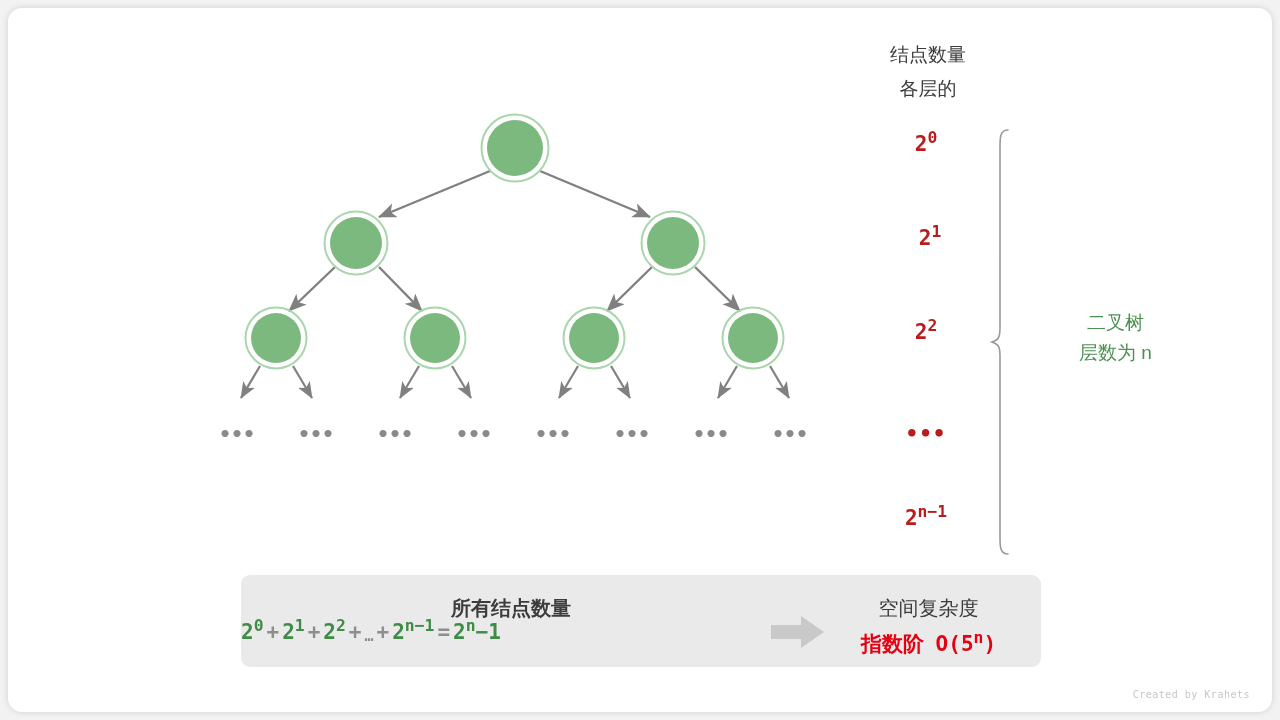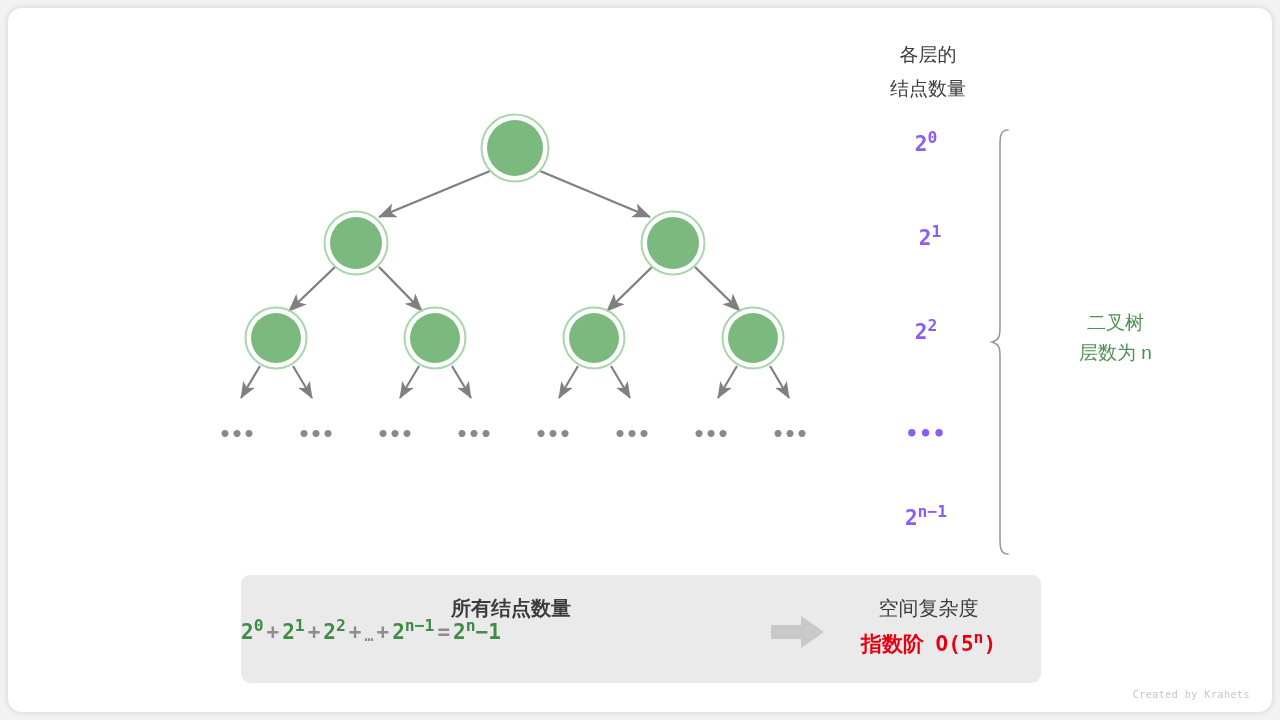--- a/index.html
+++ b/index.html
@@ -54,21 +54,21 @@
     font-size: 19px;
     line-height: 34px;
     white-space: nowrap;
   }
 
   
   .lvl-label {
     position: absolute;
     width: 160px;
     text-align: center;
-    color: #8b5cf6;
+    color: #b91c1c;
     font-family: "DejaVu Sans Mono", "Liberation Mono", monospace;
     font-weight: bold;
     font-size: 21px;
     white-space: nowrap;
   }
   .lvl-label sup {
     font-size: 0.78em;
     vertical-align: super;
     line-height: 0;
   }
@@ -101,21 +101,21 @@
     font-size: 20px;
     line-height: 20px;
   }
 
   
   #summary-box {
     position: absolute;
     left: 233px;
     top: 567px;
     width: 800px;
-    height: 108px;
+    height: 92px;
     background: #eaeaea;
     border-radius: 9px;
   }
   #sum-left {
     position: absolute;
     left: 0px;
     top: 0px;
     width: 540px;
     height: 110px;
   }
@@ -280,22 +280,22 @@
         <path d="M1000,122
                  C992,122 992,130 992,138
                  L992,320
                  C992,330 990,332 984,334
                  C990,336 992,338 992,348
                  L992,530
                  C992,538 992,546 1000,546" fill="none" stroke="#9a9a9a" stroke-width="1.6" stroke-linecap="round"></path>
       </svg>
 
       <div class="col-header">
+        <div>结点数量</div>
         <div>各层的</div>
-        <div>结点数量</div>
       </div>
 
       <div class="lvl-label" style="left:838px; top:124px;">
         <span>2</span><sup>0</sup>
       </div>
       <div class="lvl-label" style="left:842px; top:218px;">
         <span>2</span><sup>1</sup>
       </div>
       <div class="lvl-label" style="left:838px; top:312px;">
         <span>2</span><sup>2</sup>

